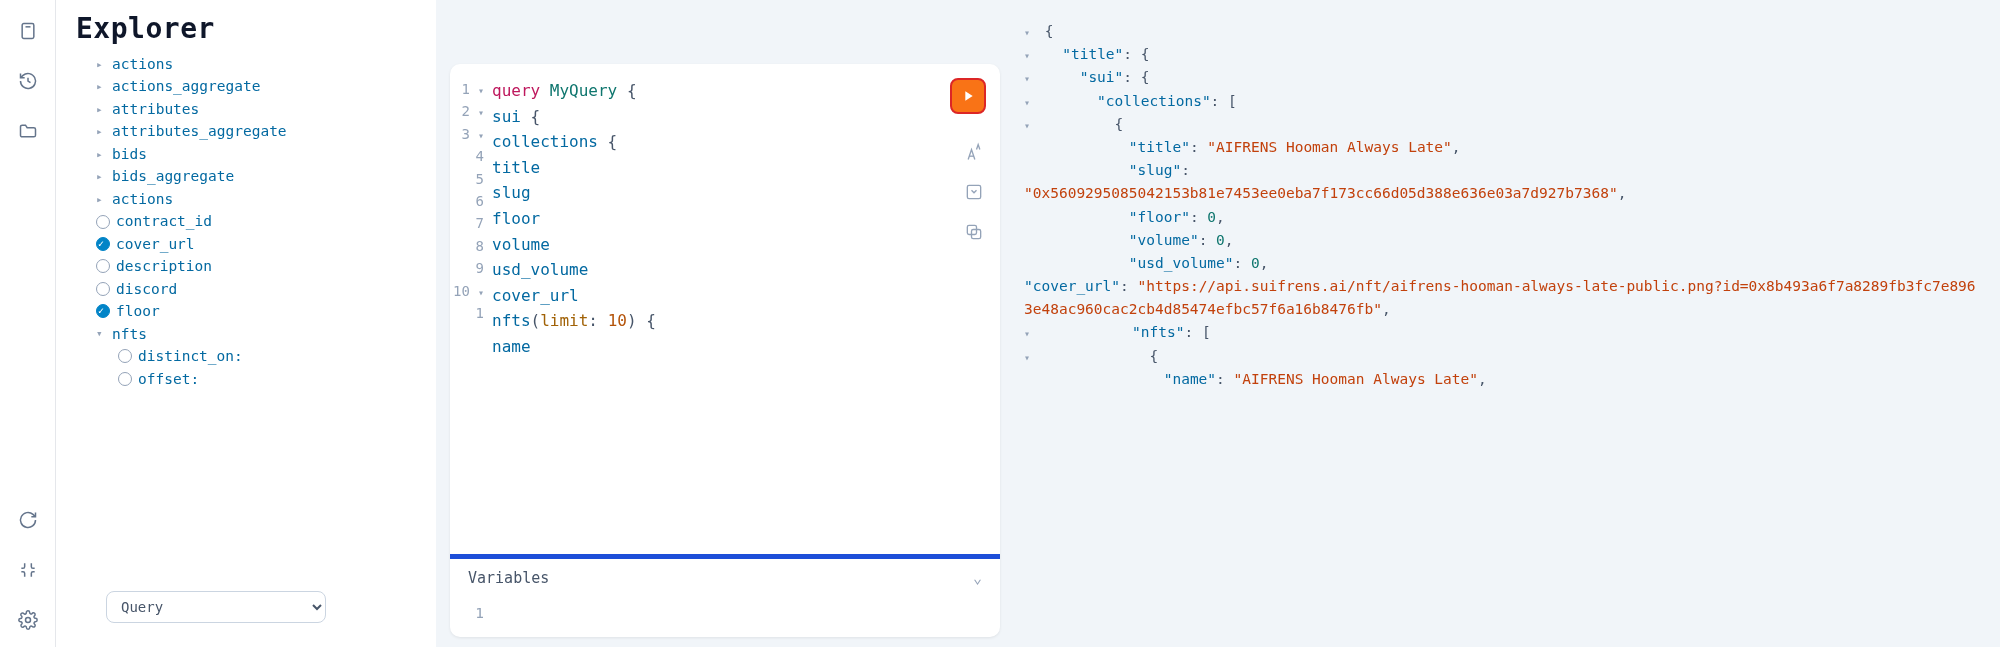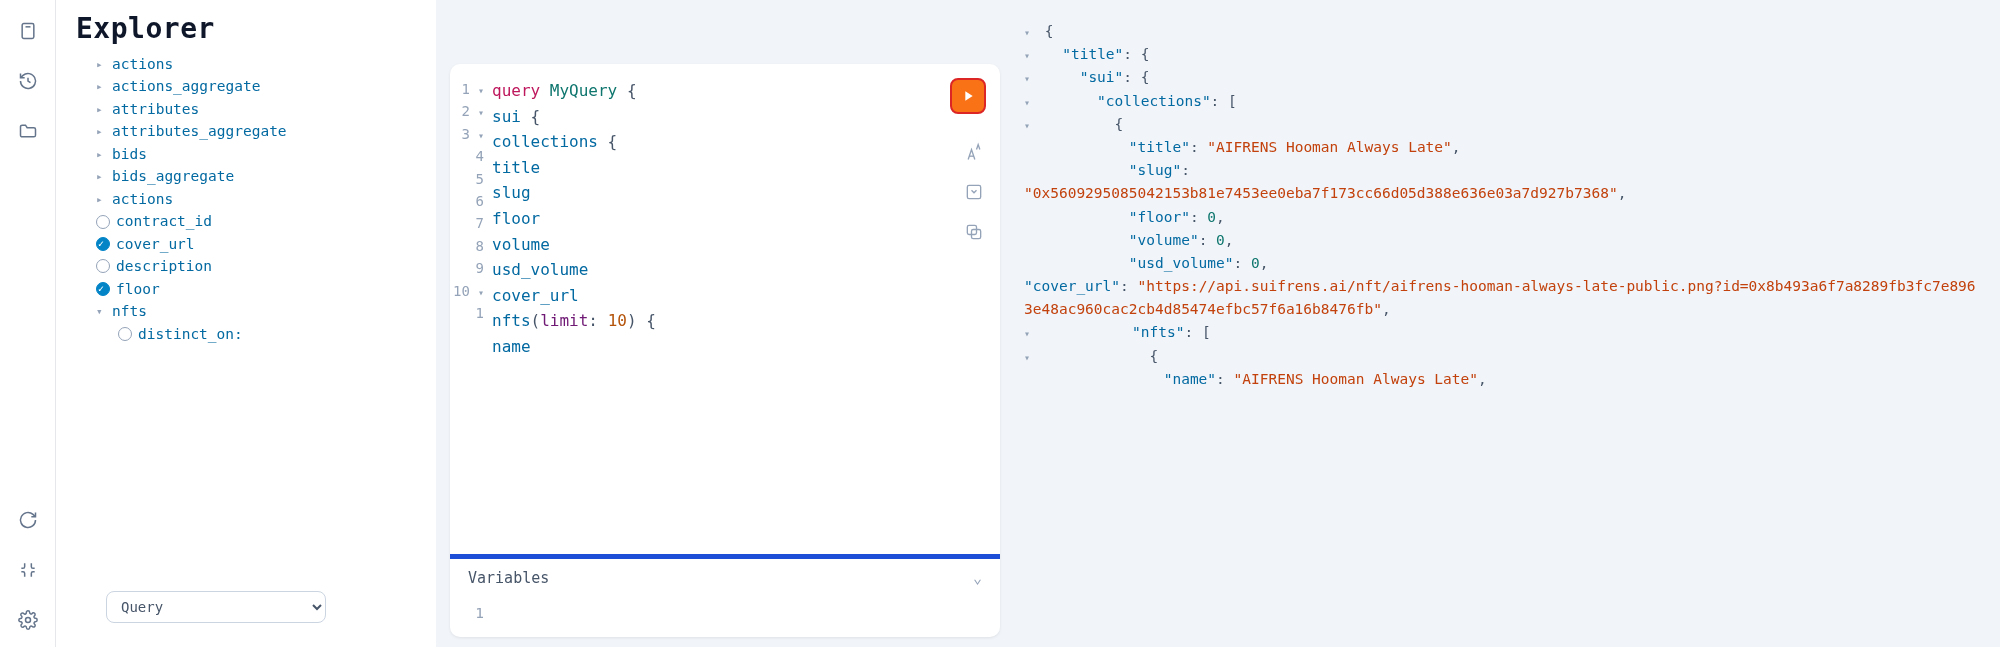--- a/index.html
+++ b/index.html
@@ -141,21 +141,21 @@
 }
 .gutter .fold { color: #94a3b8; font-size: 10px; padding-left: 2px; }
 .code {
   flex: 1;
   line-height: 1.6;
   font-size: 16px;
 }
 .kw-query { color: #be185d; }
 .kw-name  { color: #0f766e; }
 .kw-field { color: #0369a1; }
-.kw-arg   { color: #701a75; }
+.kw-arg   { color: #a16207; }
 .kw-num   { color: #b45309; }
 .brace    { color: #475569; }
 .play-btn {
   position: absolute;
   top: 14px; right: 14px;
   width: 36px; height: 36px;
   background: #f97316;
   border: 2px solid #dc2626;
   border-radius: 8px;
   display: flex; align-items: center; justify-content: center;
@@ -282,31 +282,39 @@
       </div>
     <div class="tree-item">
         <span class="chk checked"></span>
         <span>cover_url</span>
       </div>
     <div class="tree-item">
         <span class="chk"></span>
         <span>description</span>
       </div>
     <div class="tree-item">
+        <span class="chk"></span>
+        <span>discord</span>
+      </div>
+    <div class="tree-item">
         <span class="chk checked"></span>
         <span>floor</span>
       </div>
     <div class="tree-item">
         <span class="caret">▾</span>
         <span>nfts</span>
       </div>
     <div class="nested">
       <div class="tree-item">
           <span class="chk"></span>
           <span>distinct_on:</span>
+        </div>
+      <div class="tree-item">
+          <span class="chk"></span>
+          <span>offset:</span>
         </div>
     </div>
   </div>
   <div class="bottom-select">
     <select>
       <option>Query</option>
     </select>
   </div>
 </div>
 

